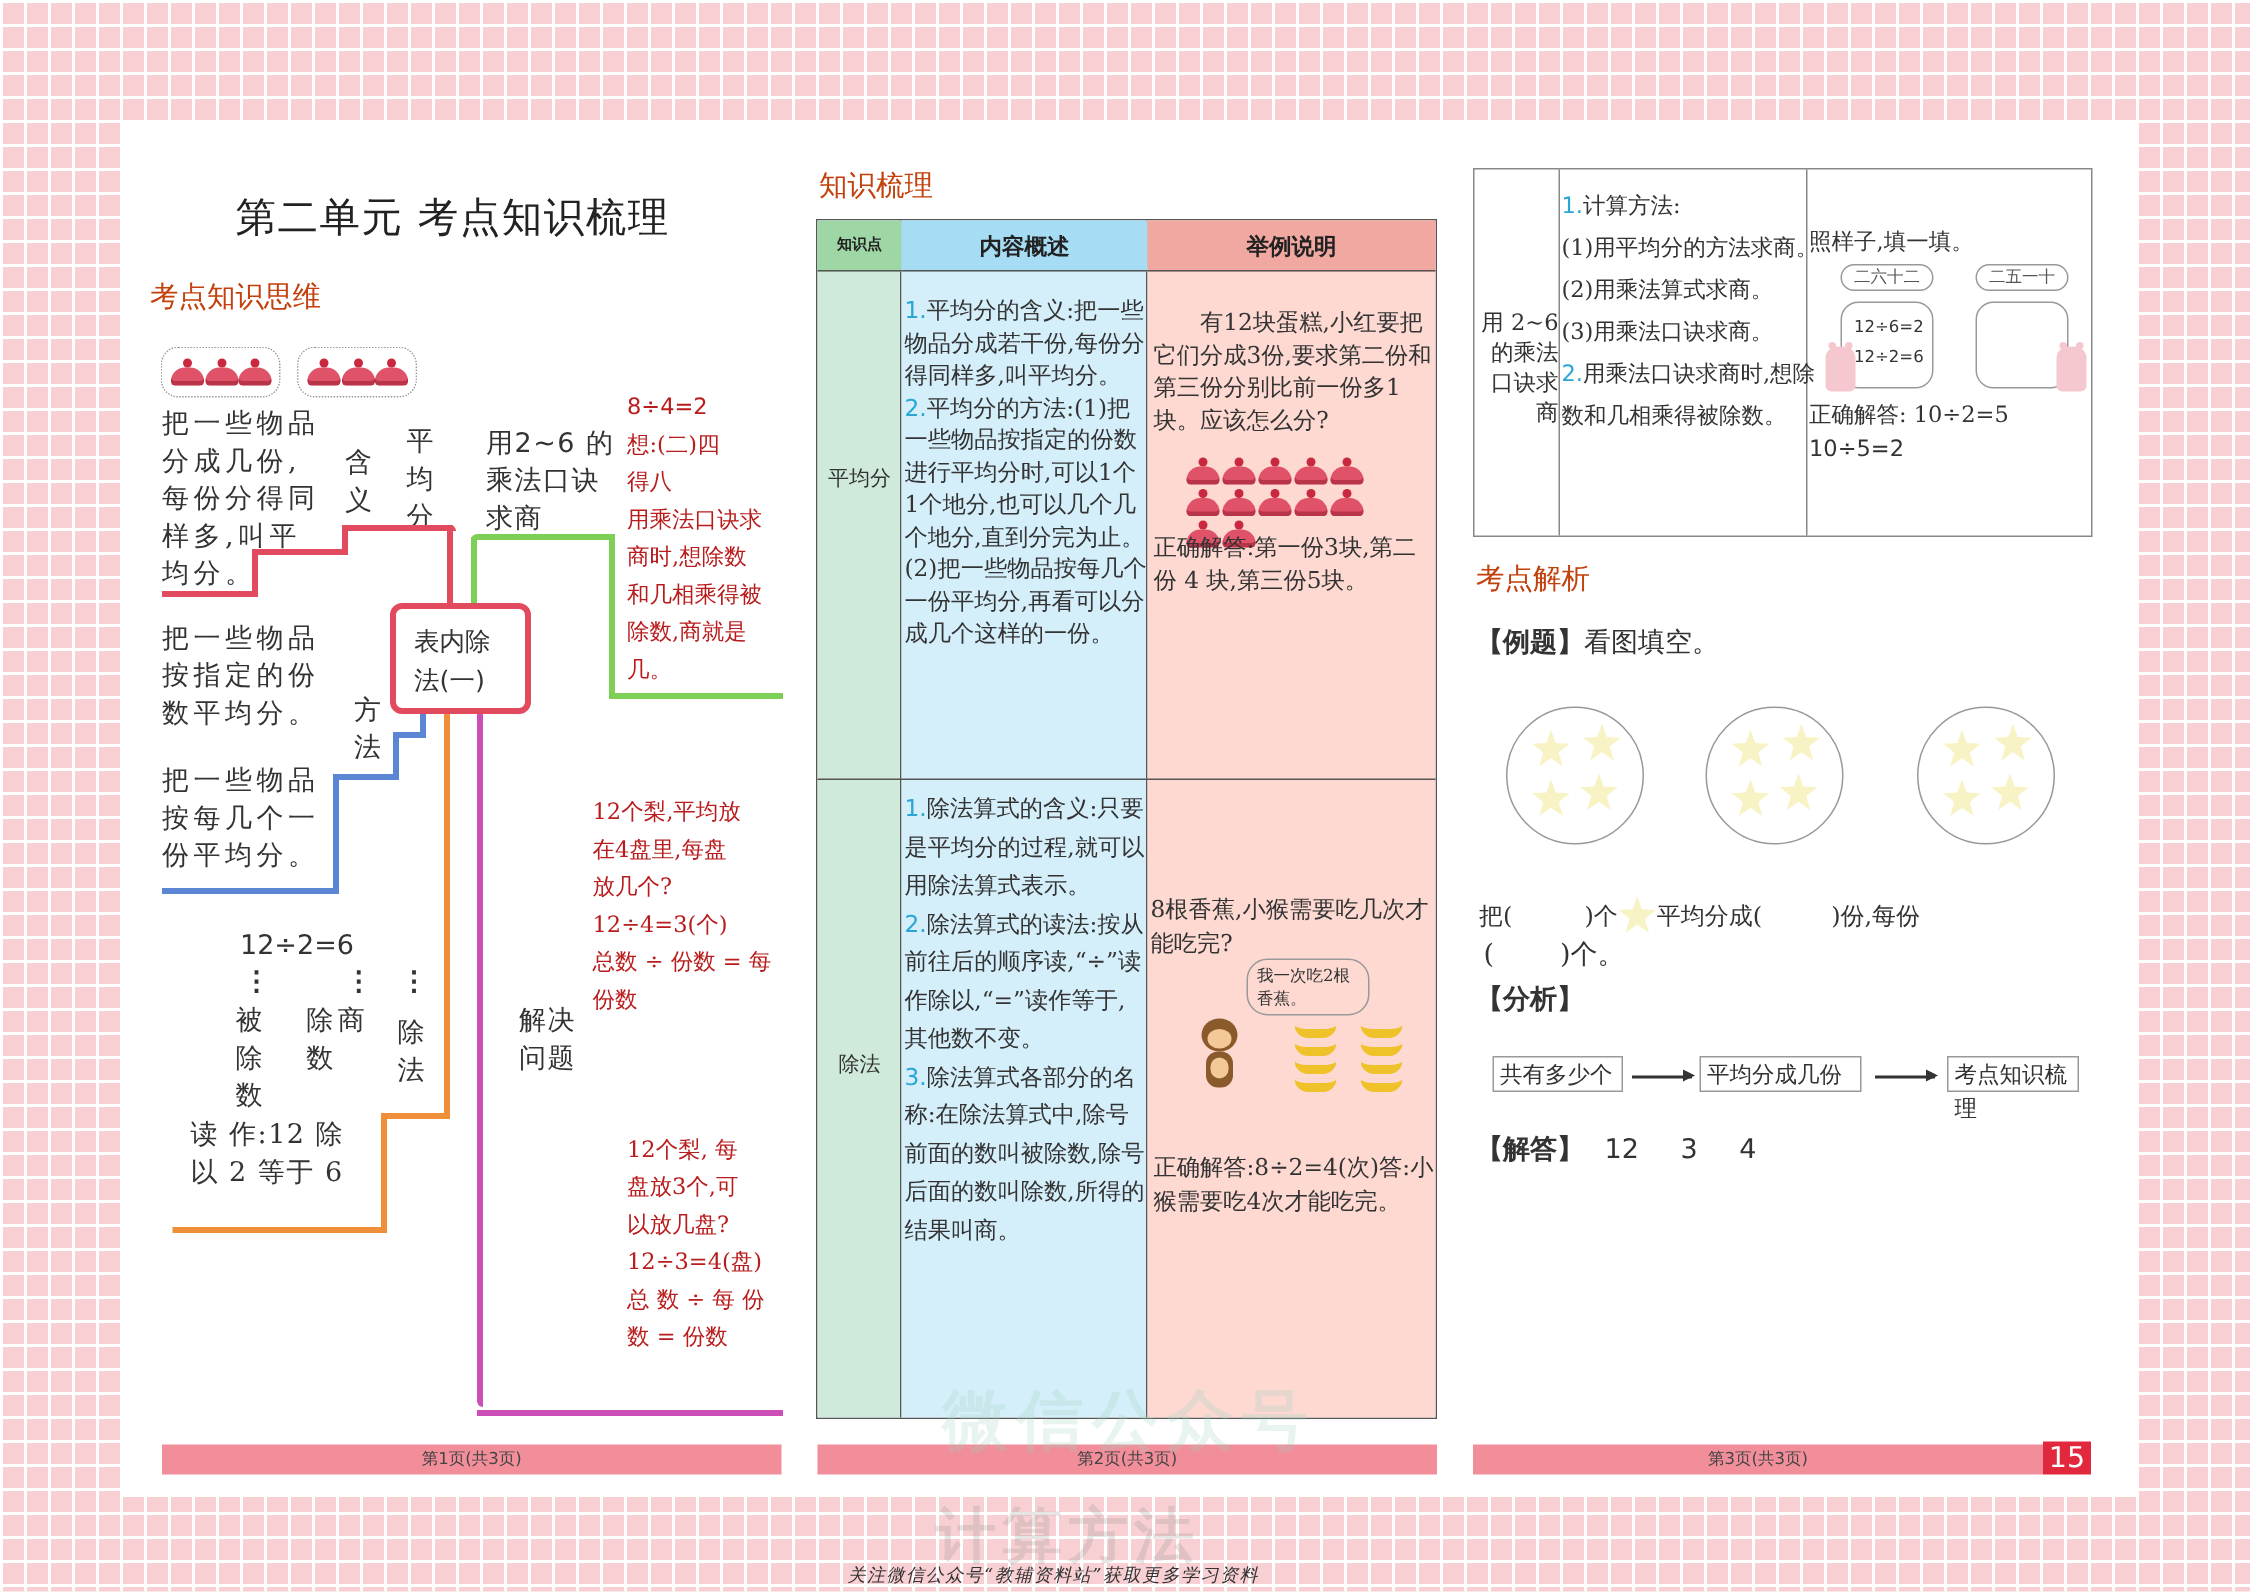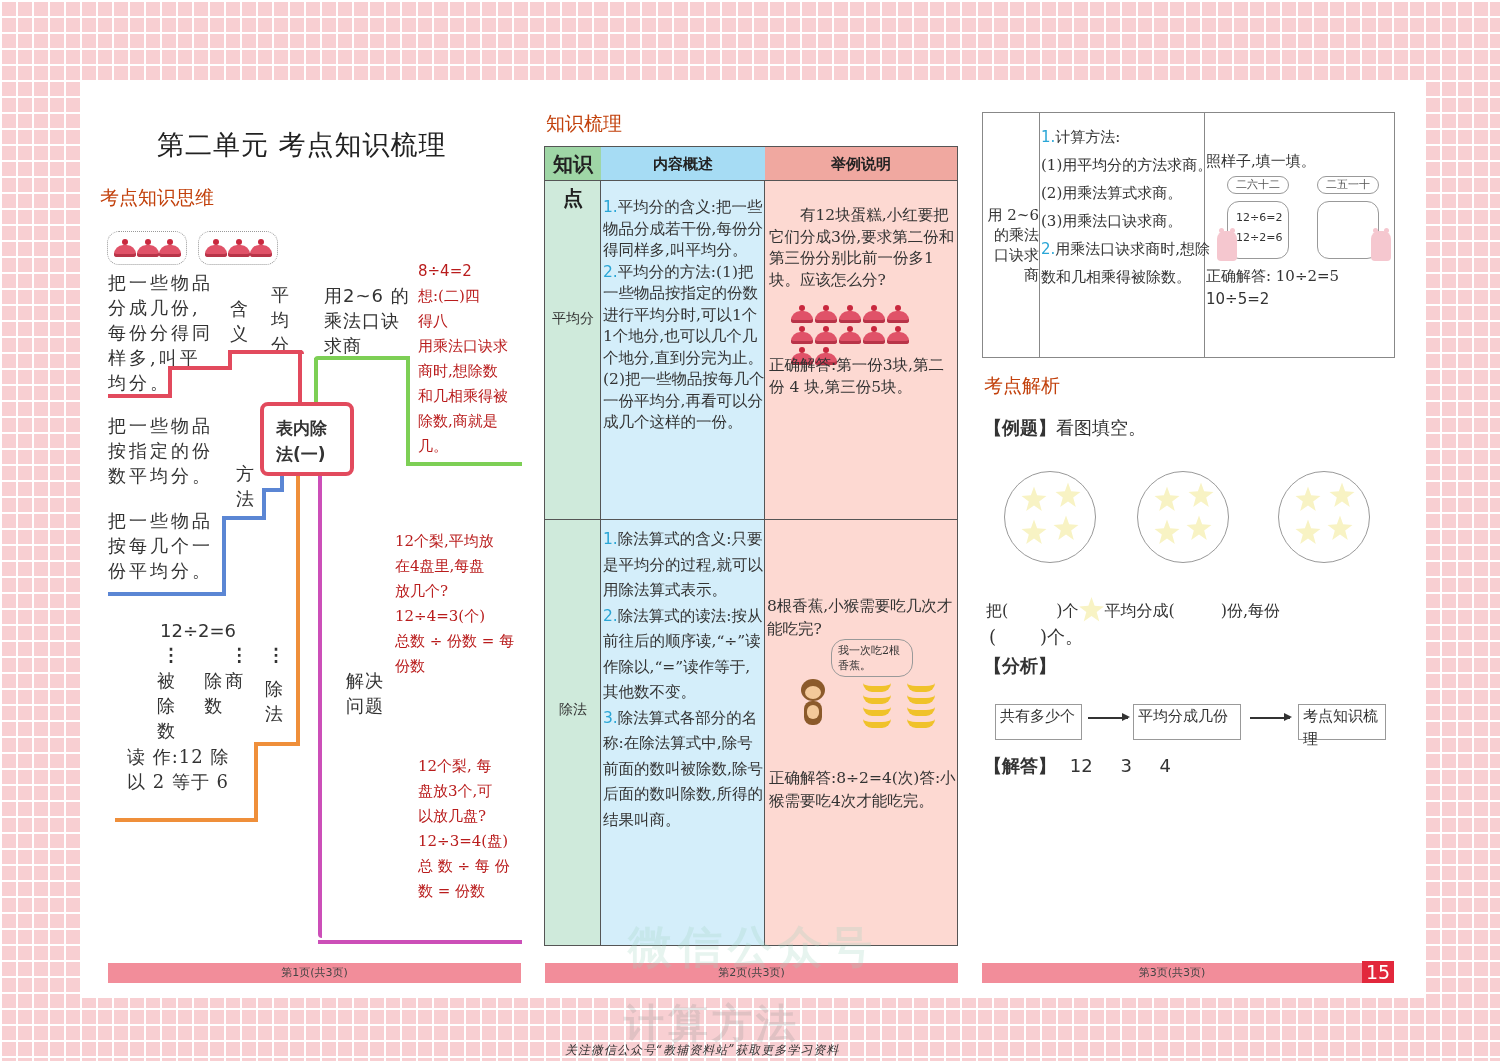--- a/index.html
+++ b/index.html
@@ -25,21 +25,21 @@
   
   .p1-title { left: 157px; top: 127px; font-size: 27px; color: #222; font-family: "DejaVu Sans", sans-serif; letter-spacing: 1px; }
   .sec-title { color: #c2410c; font-size: 19px; font-family: "DejaVu Sans", sans-serif; }
   .mm-text { font-size: 18px; line-height: 25px; color: #333; letter-spacing: 3px; }
   .mm-small { font-size: 15px; line-height: 25px; color: #b91c1c; }
   .num { font-family: "DejaVu Sans", sans-serif; }
   .line { position: absolute; border-style: solid; border-width: 0; }
   .center-box {
     left: 260px; top: 402px; width: 94px; height: 74px;
     border: 4px solid #e24a5d; border-radius: 8px; background: #fff;
-    font-family: "DejaVu Sans", sans-serif; font-weight: bold; font-size: 17px;
+    font-family: "DejaVu Sans", sans-serif; font-weight: normal; font-size: 17px;
     padding: 9px 0 0 12px; line-height: 26px; color: #333;
   }
   .cake-group {
     border: 1.5px dotted #999; border-radius: 12px; height: 34px;
     display: flex; align-items: center; justify-content: center; gap: 2px; padding: 0 6px;
   }
   .cake {
     width: 22px; height: 18px; position: relative;
   }
   .cake::before {
@@ -58,39 +58,39 @@
 
   
   .tbl { position: absolute; left: 544px; top: 146px; width: 414px; height: 800px; border: 1.5px solid #555; }
   .col { position: absolute; top: 0; bottom: 0; }
   .c1 { left: 0; width: 56px; background: #cfeadb; border-right: 1.5px solid #555; }
   .c2 { left: 56px; width: 164px; background: #d4eefa; border-right: 1.5px solid #555; }
   .c3 { left: 220px; right: 0; background: #fdd9d2; }
   .th { position: absolute; top: 0; height: 34px; border-bottom: 1.5px solid #555;
         font-family: "DejaVu Sans", sans-serif; font-weight: bold; font-size: 15px; color: #222;
         text-align: center; line-height: 34px; }
-  .th1 { left: 0; width: 56px; background: #9fd6a6; font-size: 20px; }
+  .th1 { left: 0; width: 56px; background: #9fd6a6; font-size: 10px; }
   .th2 { left: 56px; width: 164px; background: #a6dcf4; }
   .th3 { left: 220px; right: 0; background: #f0a8a0; }
   .row-sep { position: absolute; left: 0; right: 0; top: 372px; border-top: 1.5px solid #555; }
   .cell-text { position: absolute; font-size: 15.5px; line-height: 21.5px; color: #333; }
   .blue-num { color: #2aa6d6; font-family: "DejaVu Sans", sans-serif; }
   .k-label { position: absolute; left: 0; width: 56px; text-align: center; font-size: 14px; color: #333; }
 
   
   .t3 { position: absolute; left: 982px; top: 112px; width: 413px; height: 246px; border: 1.5px solid #888; }
   .t3 .v1 { position: absolute; left: 56px; top: 0; bottom: 0; border-left: 1.5px solid #888; }
   .t3 .v2 { position: absolute; left: 221px; top: 0; bottom: 0; border-left: 1.5px solid #888; }
   .rounded { border: 1.5px solid #999; border-radius: 12px; }
   .plate { position: absolute; width: 92px; height: 92px; border: 1.5px solid #999; border-radius: 50%; }
   .star {
     position: absolute; width: 26px; height: 26px; background: #f8f3c4;
     clip-path: polygon(50% 2%, 62% 36%, 98% 38%, 70% 60%, 80% 96%, 50% 75%, 20% 96%, 30% 60%, 2% 38%, 38% 36%);
   }
-  .flow-box { position: absolute; border: 1.5px solid #999; height: 36px; font-size: 15px; line-height: 23px; padding: 0 4px; color: #333; background: #fff; }
+  .flow-box { position: absolute; border: 1.5px solid #999; height: 24px; font-size: 15px; line-height: 23px; padding: 0 4px; color: #333; background: #fff; }
   .arrow { position: absolute; height: 1.5px; background: #333; }
   .arrow::after { content: ""; position: absolute; right: -2px; top: -4px; border-left: 8px solid #333; border-top: 4.5px solid transparent; border-bottom: 4.5px solid transparent; }
   .bear { position: absolute; width: 20px; height: 30px; background: #f5c7cf; border-radius: 8px 8px 4px 4px; }
   .bear::before { content: ""; position: absolute; left: 2px; top: -3px; width: 5px; height: 5px; background: #f5c7cf; border-radius: 50%; box-shadow: 11px 0 0 #f5c7cf; }
   .banana { position: absolute; width: 28px; height: 9px; border-bottom: 6px solid #f0c22a; border-radius: 0 0 16px 16px; }
   .watermark { position: absolute; font-family: "DejaVu Sans", sans-serif; font-weight: bold; color: rgba(160,210,190,0.25); }
 </style>
 </head>
 <body>
 

